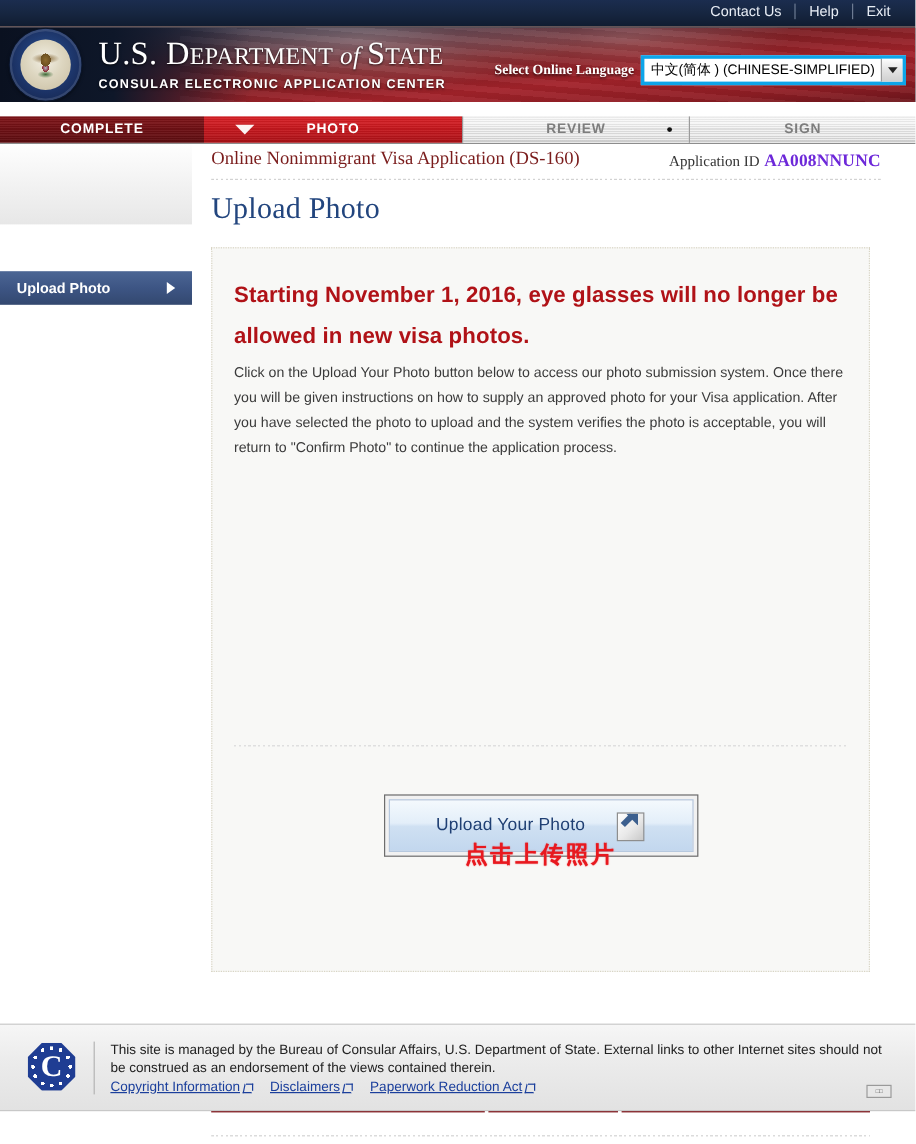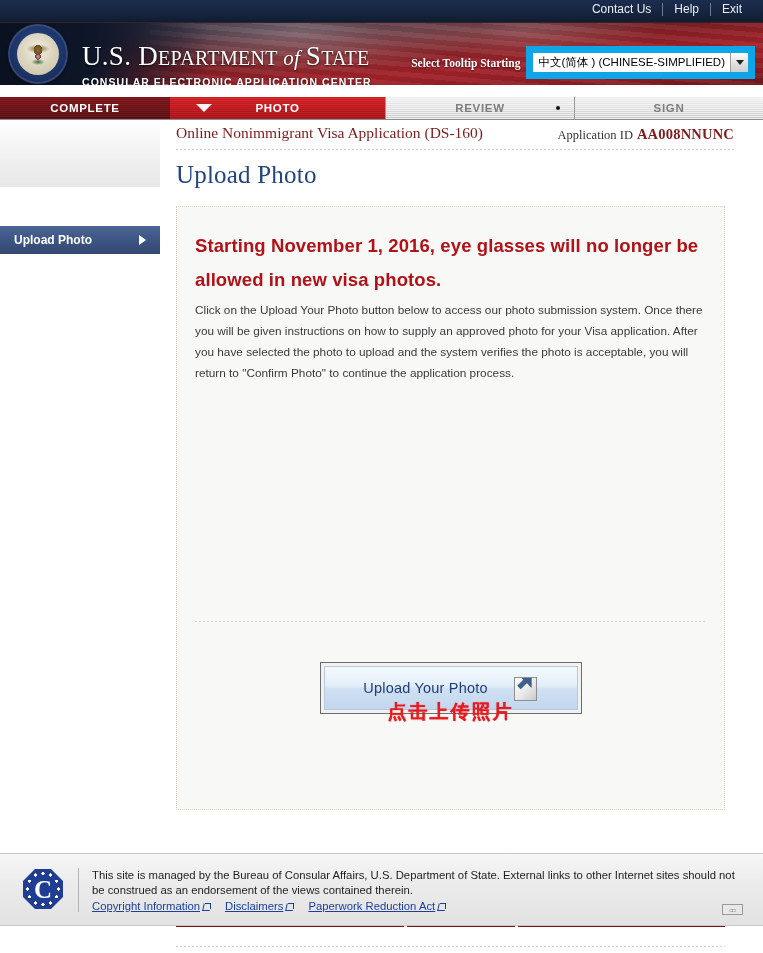--- a/index.html
+++ b/index.html
@@ -71,21 +71,21 @@
       radial-gradient(ellipse 7px 9px at 50% 40%, #8c6a2e 0%, #6b4f20 60%, rgba(0,0,0,0) 61%),
       radial-gradient(ellipse 16px 6px at 50% 36%, #7d5c27 0%, rgba(125,92,39,0) 72%),
       radial-gradient(ellipse 5px 6px at 50% 62%, #b4b4c8 0%, #8a2731 55%, rgba(0,0,0,0) 56%),
       radial-gradient(ellipse 9px 4px at 50% 80%, #3d6b38 0%, rgba(61,107,56,0) 75%);
   }
   .seal .ring-text{
     position:absolute;inset:0;border-radius:50%;
     box-shadow:inset 0 0 0 2px rgba(255,255,255,.12);
   }
   .brand{
-    position:absolute;left:82px;top:20px;
+    position:absolute;left:82px;top:8px;
   }
   .brand .line1{
     font-family:"Liberation Serif","DejaVu Serif",serif;
     color:#ffffff;font-size:27px;letter-spacing:.3px;line-height:1;
     text-shadow:0 1px 2px rgba(0,0,0,.75);
     white-space:nowrap;
   }
   .brand .line1 .sm{font-size:20px;}
   .brand .line1 .it{font-style:italic;font-size:21px;}
   .brand .line2{
@@ -97,21 +97,21 @@
   .lang-wrap{
     position:absolute;right:8px;top:23px;display:flex;align-items:center;gap:6px;
   }
   .lang-wrap .lbl{
     font-family:"Liberation Serif","DejaVu Serif",serif;
     color:#ffffff;font-size:11.5px;font-weight:bold;
     text-shadow:0 1px 2px rgba(0,0,0,.6);white-space:nowrap;
   }
   .lang-select{
     display:flex;align-items:stretch;height:19px;
-    background:#ffffff;border:7px solid #0ea5e9;
+    background:#ffffff;border:3px solid #0ea5e9;
   }
   .lang-select .val{
     padding:0 5px;display:flex;align-items:center;
     font-size:11.5px;color:#000;white-space:nowrap;
     font-family:"Liberation Sans","DejaVu Sans",sans-serif;
   }
   .lang-select .arrow{
     width:17px;border-left:1px solid #9a9a9a;
     background:linear-gradient(180deg,#fdfdfd 0%,#e3e3e3 50%,#cfcfcf 100%);
     display:flex;align-items:center;justify-content:center;
@@ -212,21 +212,21 @@
   .appbar .title{
     position:absolute;left:0;top:4px;
     font-family:"Liberation Serif","DejaVu Serif",serif;
     font-size:15.5px;color:#7a1c1c;white-space:nowrap;
   }
   .appbar .appid{
     position:absolute;right:29px;top:6px;
     font-family:"Liberation Serif","DejaVu Serif",serif;
     font-size:12.5px;color:#333;white-space:nowrap;
   }
-  .appbar .appid b{font-size:14.5px;color:#7f1d1d;letter-spacing:.2px;margin-left:4px;}
+  .appbar .appid b{font-size:14.5px;color:#6d28d9;letter-spacing:.2px;margin-left:4px;}
   .appbar .hr{
     position:absolute;left:0;right:29px;bottom:0;height:1px;
     background:repeating-linear-gradient(90deg,#d2d2d2 0 2px, transparent 2px 4px);
   }
 
   .page-h1{
     margin:11px 0 0 16px;
     font-family:"Liberation Serif","DejaVu Serif",serif;
     font-size:25px;color:#22457e;font-weight:normal;letter-spacing:.2px;
   }
@@ -417,21 +417,21 @@
     </div>
 
     <div class="brand">
       <div class="line1">
         <span>U.S. </span><span>D</span><span class="sm">EPARTMENT</span><span class="it"> of </span><span>S</span><span class="sm">TATE</span>
       </div>
       <div class="line2">CONSULAR ELECTRONIC APPLICATION CENTER</div>
     </div>
 
     <div class="lang-wrap">
-      <span class="lbl">Select Tooltip Starting</span>
+      <span class="lbl">Select Online Language</span>
       <div class="lang-select">
         <span class="val">中文(简体 ) (CHINESE-SIMPLIFIED)</span>
         <span class="arrow">
             <i></i>
           </span>
       </div>
     </div>
   </div>
 
   <div class="tabbar">

